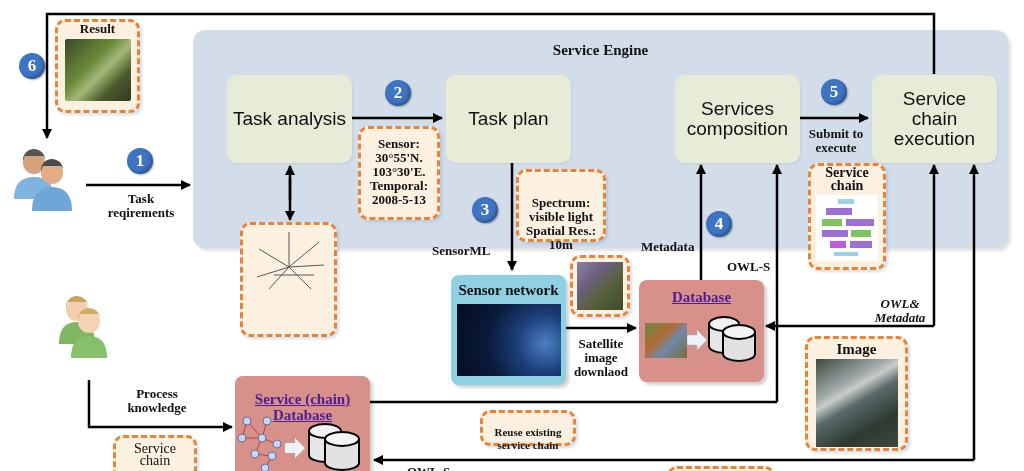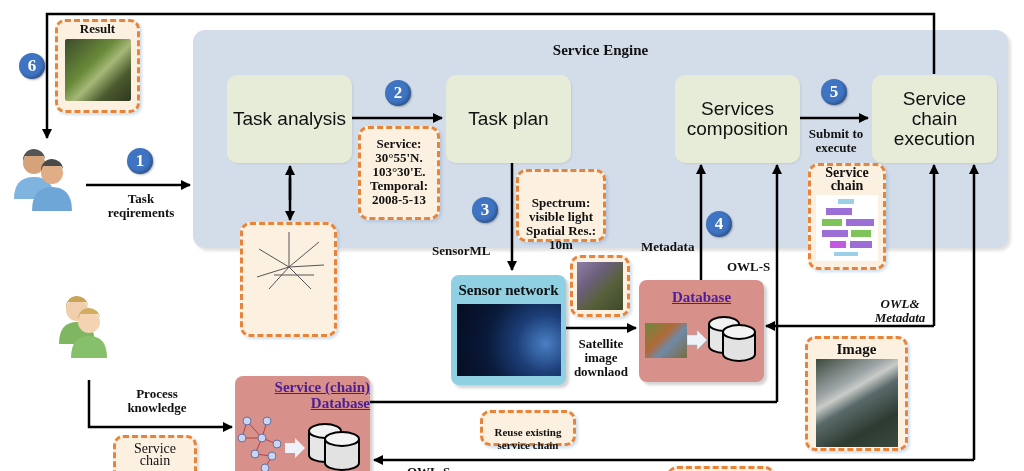--- a/index.html
+++ b/index.html
@@ -103,21 +103,21 @@
   <div>Task</div>
   <div>reqirements</div>
 </div>
 
 <div class="abs proc" style="left:227px;top:75px;width:125px;height:88px;">Task analysis</div>
 <div class="abs proc" style="left:446px;top:75px;width:125px;height:88px;">Task plan</div>
 <div class="abs proc" style="left:675px;top:75px;width:125px;height:88px;padding:0 8px;box-sizing:border-box;">Services composition</div>
 <div class="abs proc" style="left:872px;top:75px;width:125px;height:88px;padding:0 10px;box-sizing:border-box;">Service chain execution</div>
 
 <div class="abs note" style="left:358px;top:126px;width:82px;height:94px;padding-top:8px;">
-  <div>Service:</div>
+  <div>Sensor:</div>
   <div>30°55'N.</div>
   <div>103°30'E.</div>
   <div>Temporal:</div>
   <div>2008-5-13</div>
 </div>
 
 <div class="abs note" style="left:516px;top:169px;width:90px;height:73px;padding-top:24px;">
   <div>Spectrum:</div>
   <div>visible light</div>
   <div>Spatial Res.:</div>
@@ -208,21 +208,21 @@
   <div>Process</div>
   <div>knowledge</div>
 </div>
 
 <div class="abs note" style="left:113px;top:435px;width:84px;height:50px;font-weight:normal;font-size:14px;line-height:12px;padding-top:5px;">
   <div>Service</div>
   <div>chain</div>
 </div>
 
 <div class="abs pinkbox" style="left:235px;top:376px;width:135px;height:110px;">
-  <div class="t" style="margin-top:3px;text-align:right;">
+  <div class="t" style="margin-top:15px;">
     <div>Service (chain)</div>
     <div>Database</div>
   </div>
   <svg class="abs" style="left:2px;top:40px" width="48" height="55">
     <g stroke="#b84040" stroke-width="1">
       <line x1="10" y1="5" x2="5" y2="22"></line>
         <line x1="10" y1="5" x2="25" y2="22"></line>
         <line x1="30" y1="5" x2="25" y2="22"></line>
       <line x1="5" y1="22" x2="25" y2="22"></line>
         <line x1="25" y1="22" x2="40" y2="28"></line>

